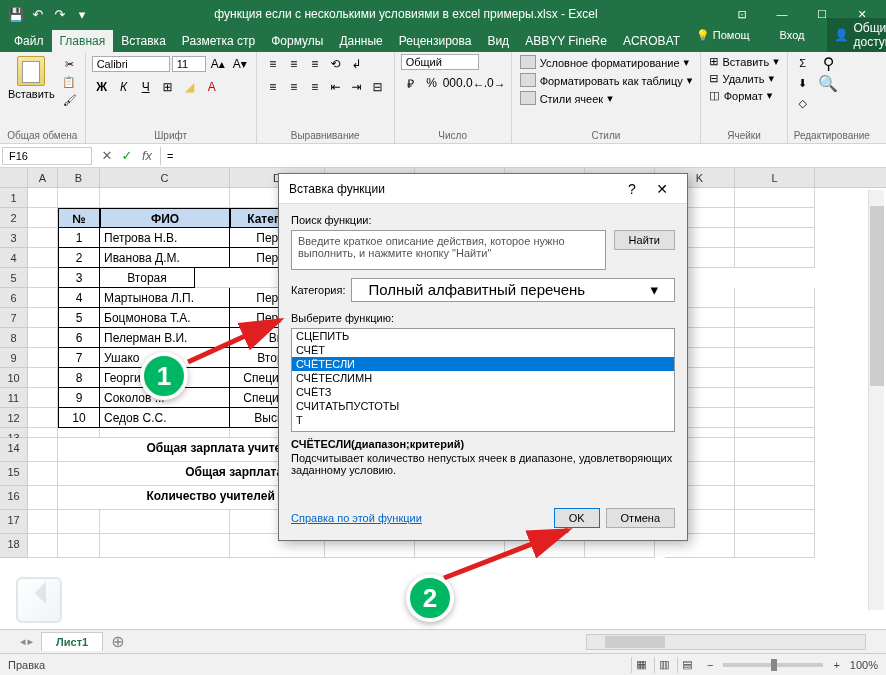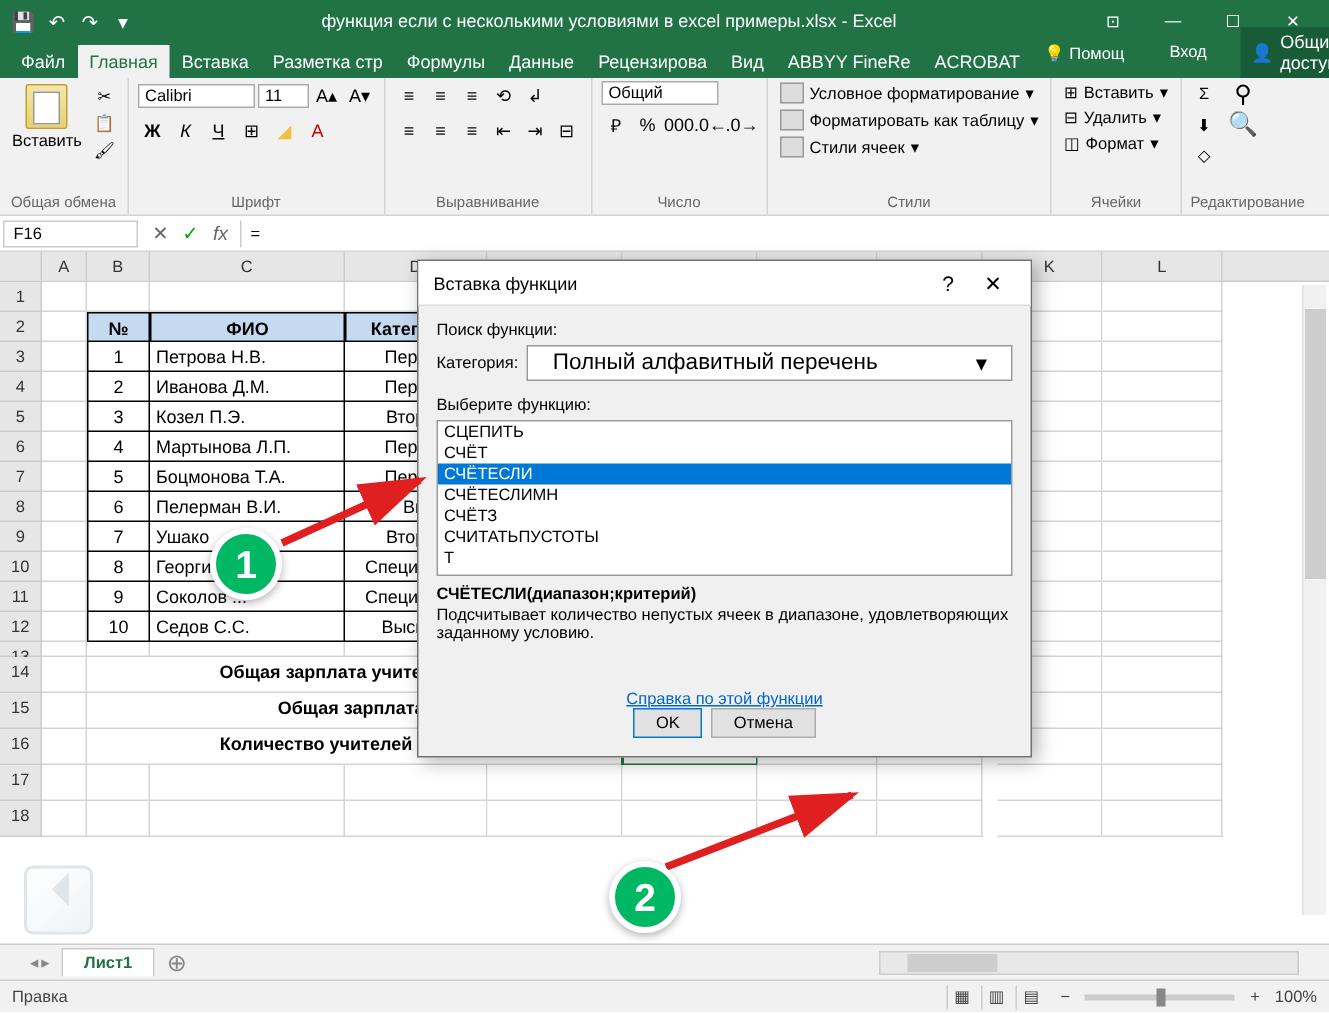--- a/index.html
+++ b/index.html
@@ -89,21 +89,21 @@
 .dlg-btn { border: 1px solid #adadad; background: #e1e1e1; padding: 3px 14px; font-size: 11px; cursor: pointer; }
 .dlg-btn.primary { border-color: #0078d7; }
 .cat-row { display: flex; align-items: center; gap: 6px; margin-bottom: 10px; }
 .cat-select { flex: 1; border: 1px solid #999; background: #fff; padding: 2px 16px; font-size: 15px; display: flex; justify-content: space-between; }
 .func-list { border: 1px solid #999; background: #fff; height: 104px; overflow-y: scroll; margin-bottom: 6px; }
 .func-list .item { padding: 1px 4px; font-size: 11px; }
 .func-list .item.selected { background: #0078d7; color: #fff; }
 .func-sig { font-weight: bold; font-size: 11px; margin-bottom: 2px; }
 .func-desc { font-size: 11px; margin-bottom: 14px; }
 .func-help { color: #0066cc; text-decoration: underline; cursor: pointer; font-size: 11px; }
-.dlg-footer { display: flex; justify-content: space-between; align-items: center; padding: 8px 12px 12px; flex-direction: column; }
+.dlg-footer { display: flex; justify-content: space-between; align-items: center; padding: 8px 12px 12px; }
 .dlg-footer .buttons { display: flex; gap: 6px; }
 
 
 .callout { position: absolute; width: 48px; height: 48px; border-radius: 50%; background: #00b764; color: #fff; font-size: 26px; font-weight: bold; display: flex; align-items: center; justify-content: center; border: 4px solid #fff; box-shadow: 0 2px 6px rgba(0,0,0,0.3); z-index: 200; }
 .arrow { position: absolute; z-index: 150; pointer-events: none; }
 
 
 .sheet-tabs { position: absolute; bottom: 22px; left: 0; right: 0; height: 24px; background: #f1f1f1; border-top: 1px solid #ccc; display: flex; align-items: center; padding-left: 20px; font-size: 11px; }
 .sheet-tabs .nav { display: flex; gap: 2px; color: #888; margin-right: 8px; }
 .sheet-tabs .tab { background: #fff; border: 1px solid #ccc; border-bottom: none; padding: 3px 14px; color: #217346; font-weight: bold; }
@@ -358,21 +358,20 @@
         <div class="cell col-F"></div>
         <div class="cell col-G"></div>
         <div class="cell col-H"></div>
         <div class="cell col-K" style="margin-left:10px"></div>
         <div class="cell col-L"></div>
       </div>
       <div class="grid-row">
         <div class="row-h">5</div>
         <div class="cell col-A"></div>
         <div class="cell col-B bordered bordered-l center">3</div>
-        <div class="cell col-C bordered">Козел П.Э.</div>
         <div class="cell col-D bordered center">Вторая</div>
         <div class="cell col-E"></div>
         <div class="cell col-F"></div>
         <div class="cell col-G"></div>
         <div class="cell col-H"></div>
         <div class="cell col-K" style="margin-left:10px"></div>
         <div class="cell col-L"></div>
       </div>
       <div class="grid-row">
         <div class="row-h">6</div>
@@ -540,20 +539,24 @@
 </div>
 
 <div class="dialog">
   <div class="dialog-title">
     <span class="txt">Вставка функции</span>
     <span class="dbtn">?</span>
     <span class="dbtn">✕</span>
   </div>
   <div class="dialog-body">
     <label class="dlg-label">Поиск функции:</label>
+    <div class="dlg-row">
+      <div class="search-box">Введите краткое описание действия, которое нужно выполнить, и нажмите кнопку "Найти"</div>
+      <button class="dlg-btn">Найти</button>
+    </div>
     <div class="cat-row">
       <span>Категория:</span>
       <div class="cat-select">
         <span>Полный алфавитный перечень</span>
           <span>▾</span>
       </div>
     </div>
     <label class="dlg-label">Выберите функцию:</label>
     <div class="func-list" id="func-list">
         <div class="item">СЦЕПИТЬ</div>

